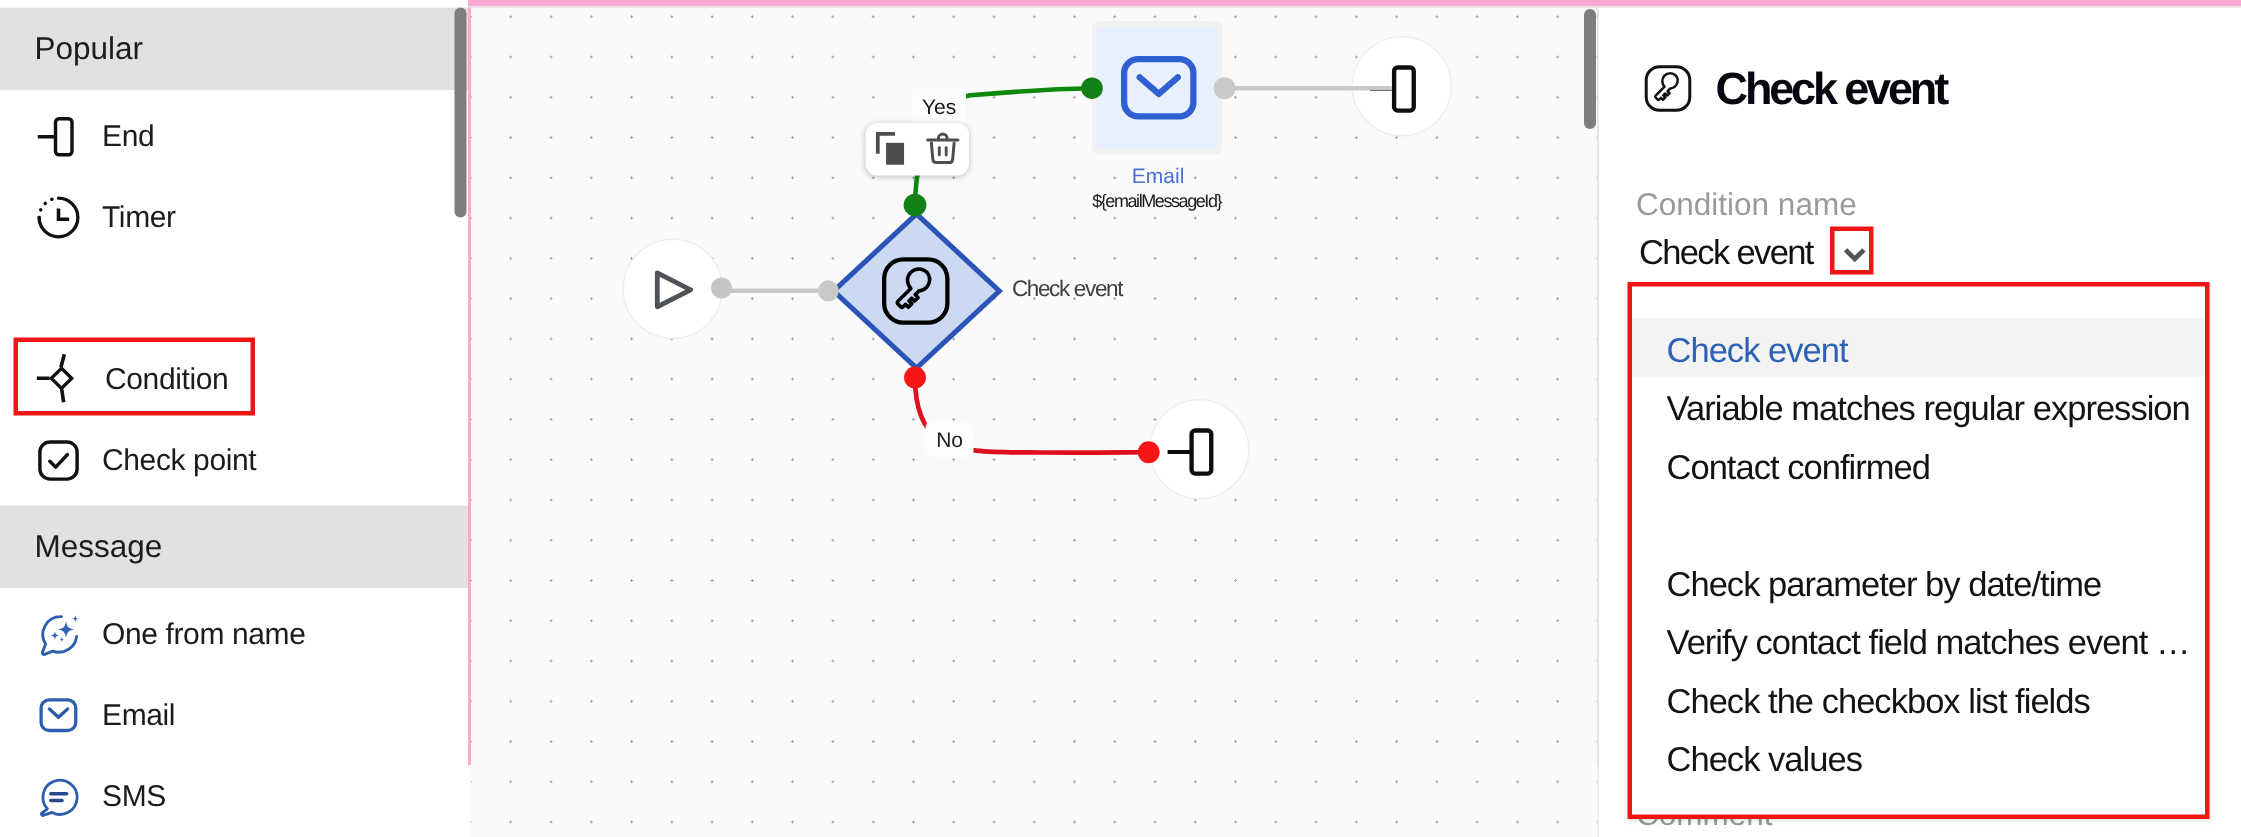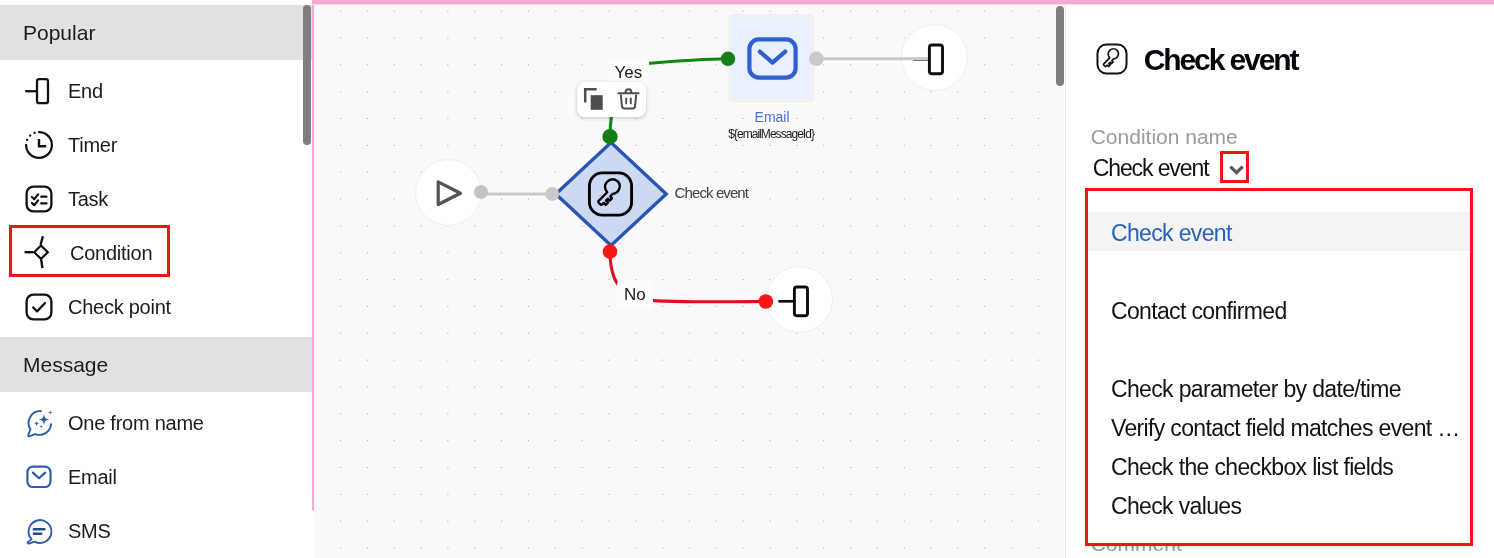--- a/index.html
+++ b/index.html
@@ -31,21 +31,21 @@
   .cv-sb-thumb{position:absolute;left:1056px;top:6px;width:8px;height:80px;border-radius:4px;background:#7e7e7e;z-index:40;}
   .node{position:absolute;z-index:2;}
   
   .rnode{position:absolute;border-radius:50%;background:#fff;border:1px solid #eceff1;box-sizing:border-box;z-index:2;}
   
   .sqnode-outer{position:absolute;background:#f0f2f0;border-radius:5px;z-index:2;}
   .sqnode{position:absolute;background:#e8f0fe;border-radius:3px;}
   .nd-label{position:absolute;text-align:center;font-size:14px;color:#4a6fd4;}
   .nd-sublabel{position:absolute;text-align:center;font-size:12px;letter-spacing:-0.95px;color:#1a1a1a;}
   .nd-name{position:absolute;font-size:15px;letter-spacing:-0.9px;color:#3c4043;}
-  .edge-label{position:absolute;font-size:17px;color:#1a1a1a;z-index:8;background:#fdfdfd;padding:4px 7px;border-radius:4px;}
+  .edge-label{position:absolute;font-size:14px;color:#1a1a1a;z-index:8;background:#fdfdfd;padding:4px 7px;border-radius:4px;}
   .mini-toolbar{position:absolute;z-index:10;background:#fff;border-radius:8px;box-shadow:0 1px 4px rgba(0,0,0,.22);
      display:flex;align-items:center;justify-content:center;gap:8px;}
   .mini-toolbar .tb{width:25px;height:25px;display:block;}
 
   
   .panel{position:absolute;left:1065.7px;top:5px;width:428px;height:553px;background:#fff;overflow:hidden;}
   .panel-edge{position:absolute;left:1064.5px;top:5px;width:1.2px;height:553px;background:#e8e8e8;}
   .pnl-title{position:absolute;left:78px;top:38px;font-size:30px;font-weight:bold;color:#06060e;letter-spacing:-2.1px;}
   .pnl-icon{position:absolute;left:30px;top:38px;width:32px;height:32px;}
   .pnl-field-label{position:absolute;left:25px;top:120px;font-size:21px;color:#9a9a9a;}
@@ -86,32 +86,20 @@
       <span class="ico">
         <svg viewBox="0 0 32 32" width="32" height="32">
           <path d="M16 3.1 A12.9 12.9 0 1 1 3.1 16" fill="none" stroke="#111" stroke-width="2.2" stroke-linecap="round"></path>
           <path d="M3.1 16 A12.9 12.9 0 0 1 16 3.1" fill="none" stroke="#111" stroke-width="2.3" stroke-linecap="round" stroke-dasharray="0.1 5.1"></path>
           <path d="M16 10 V17.2 H23.1" fill="none" stroke="#111" stroke-width="2.4" stroke-linecap="butt" stroke-linejoin="miter"></path>
         </svg>
       </span>
       <span class="lbl">Timer</span>
     </div>
 
-    <div class="side-item" style="top:172px">
-      <span class="ico">
-        <svg viewBox="0 0 32 32" width="32" height="32">
-          <rect x="3.6" y="3.6" width="24.8" height="24.8" rx="6.8" fill="none" stroke="#111" stroke-width="2.3"></rect>
-          <path d="M9 13.9 L11.2 16.2 L15.1 11.4" fill="none" stroke="#111" stroke-width="2.2" stroke-linecap="round" stroke-linejoin="round"></path>
-          <path d="M18.2 13.7 H23.5" stroke="#111" stroke-width="2.2" stroke-linecap="round"></path>
-          <path d="M9 19.9 L11.2 22.2 L15.1 17.4" fill="none" stroke="#111" stroke-width="2.2" stroke-linecap="round" stroke-linejoin="round"></path>
-          <path d="M18.2 20.4 H23.5" stroke="#111" stroke-width="2.2" stroke-linecap="round"></path>
-        </svg>
-      </span>
-      <span class="lbl">Task</span>
-    </div>
 
     <div class="side-item hl" style="top:225px">
       <span class="ico">
         <svg viewBox="0 0 32 34" width="32" height="34">
           <path d="M17.0 10.5 L23.8 17.2 L17.0 23.9 L10.2 17.2 Z" fill="none" stroke="#111" stroke-width="2.2" stroke-linejoin="miter"></path>
           <path d="M0.6 17.2 H9.1" stroke="#111" stroke-width="2.4" stroke-linecap="butt"></path>
           <path d="M18.9 1.2 L16.6 9.8" stroke="#111" stroke-width="2.4" stroke-linecap="butt"></path>
           <path d="M17.2 24.6 L18.4 33.2" stroke="#111" stroke-width="2.4" stroke-linecap="butt"></path>
         </svg>
       </span>
@@ -275,20 +263,23 @@
       <svg width="19" height="19" viewBox="0 0 19 19">
         <path d="M3.4 6.6 L9.5 12.6 L15.6 6.6" fill="none" stroke="#555" stroke-width="3.2" stroke-linecap="butt" stroke-linejoin="miter"></path>
       </svg>
     </span>
   </div>
 
   <div class="dropdown">
     <div class="dd-opt sel" style="top:21px">
         <span>Check event</span>
       </div>
+    <div class="dd-opt" style="top:60px">
+        <span>Variable matches regular expression</span>
+      </div>
     <div class="dd-opt" style="top:99px">
         <span>Contact confirmed</span>
       </div>
     <div class="dd-opt" style="top:177px">
         <span>Check parameter by date/time</span>
       </div>
     <div class="dd-opt" style="top:216px">
         <span>Verify contact field matches event …</span>
       </div>
     <div class="dd-opt" style="top:255px">

